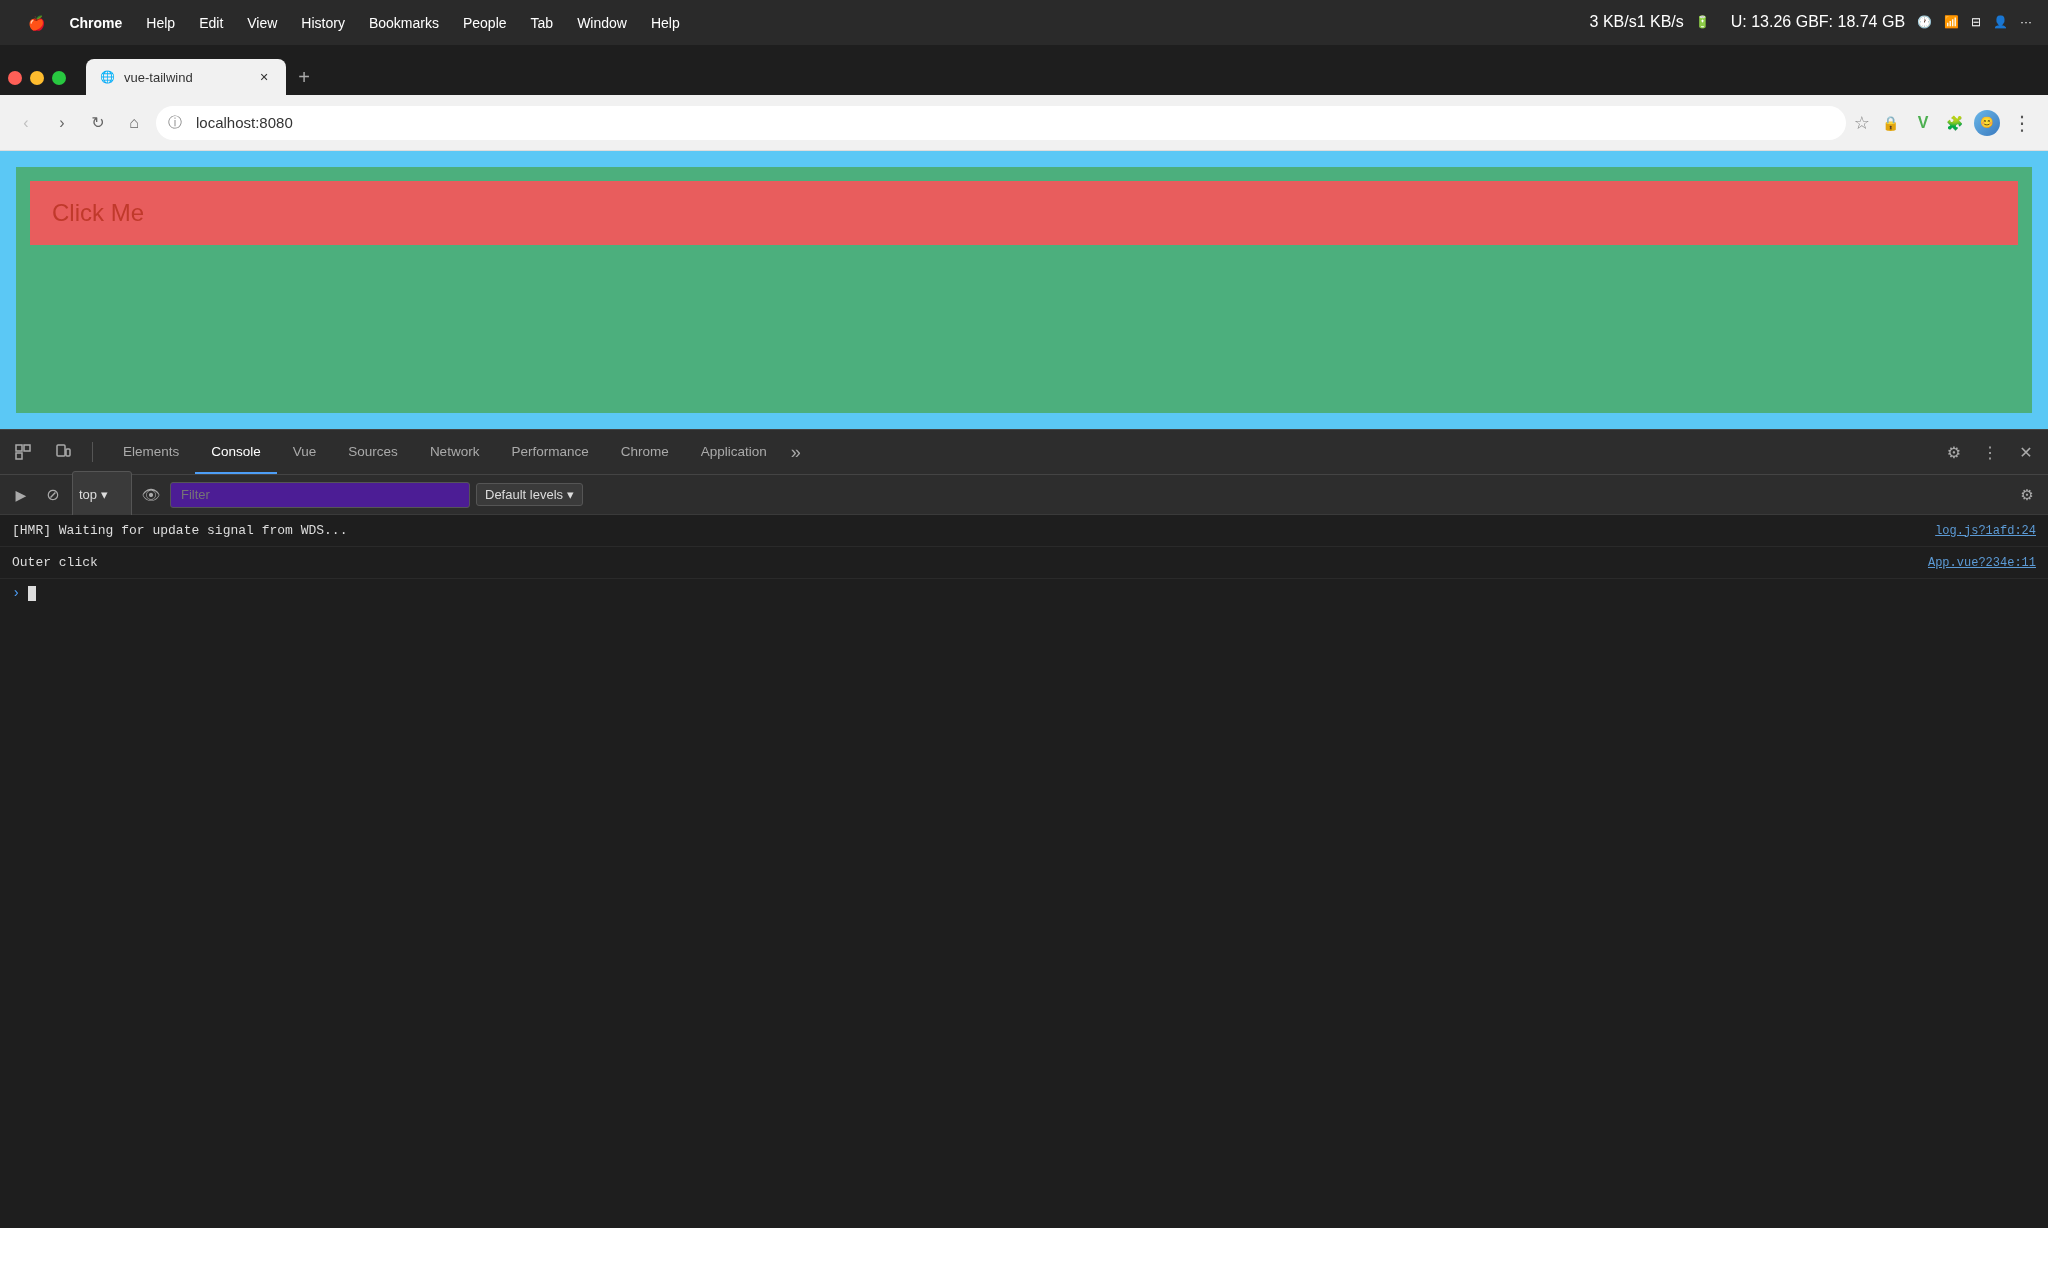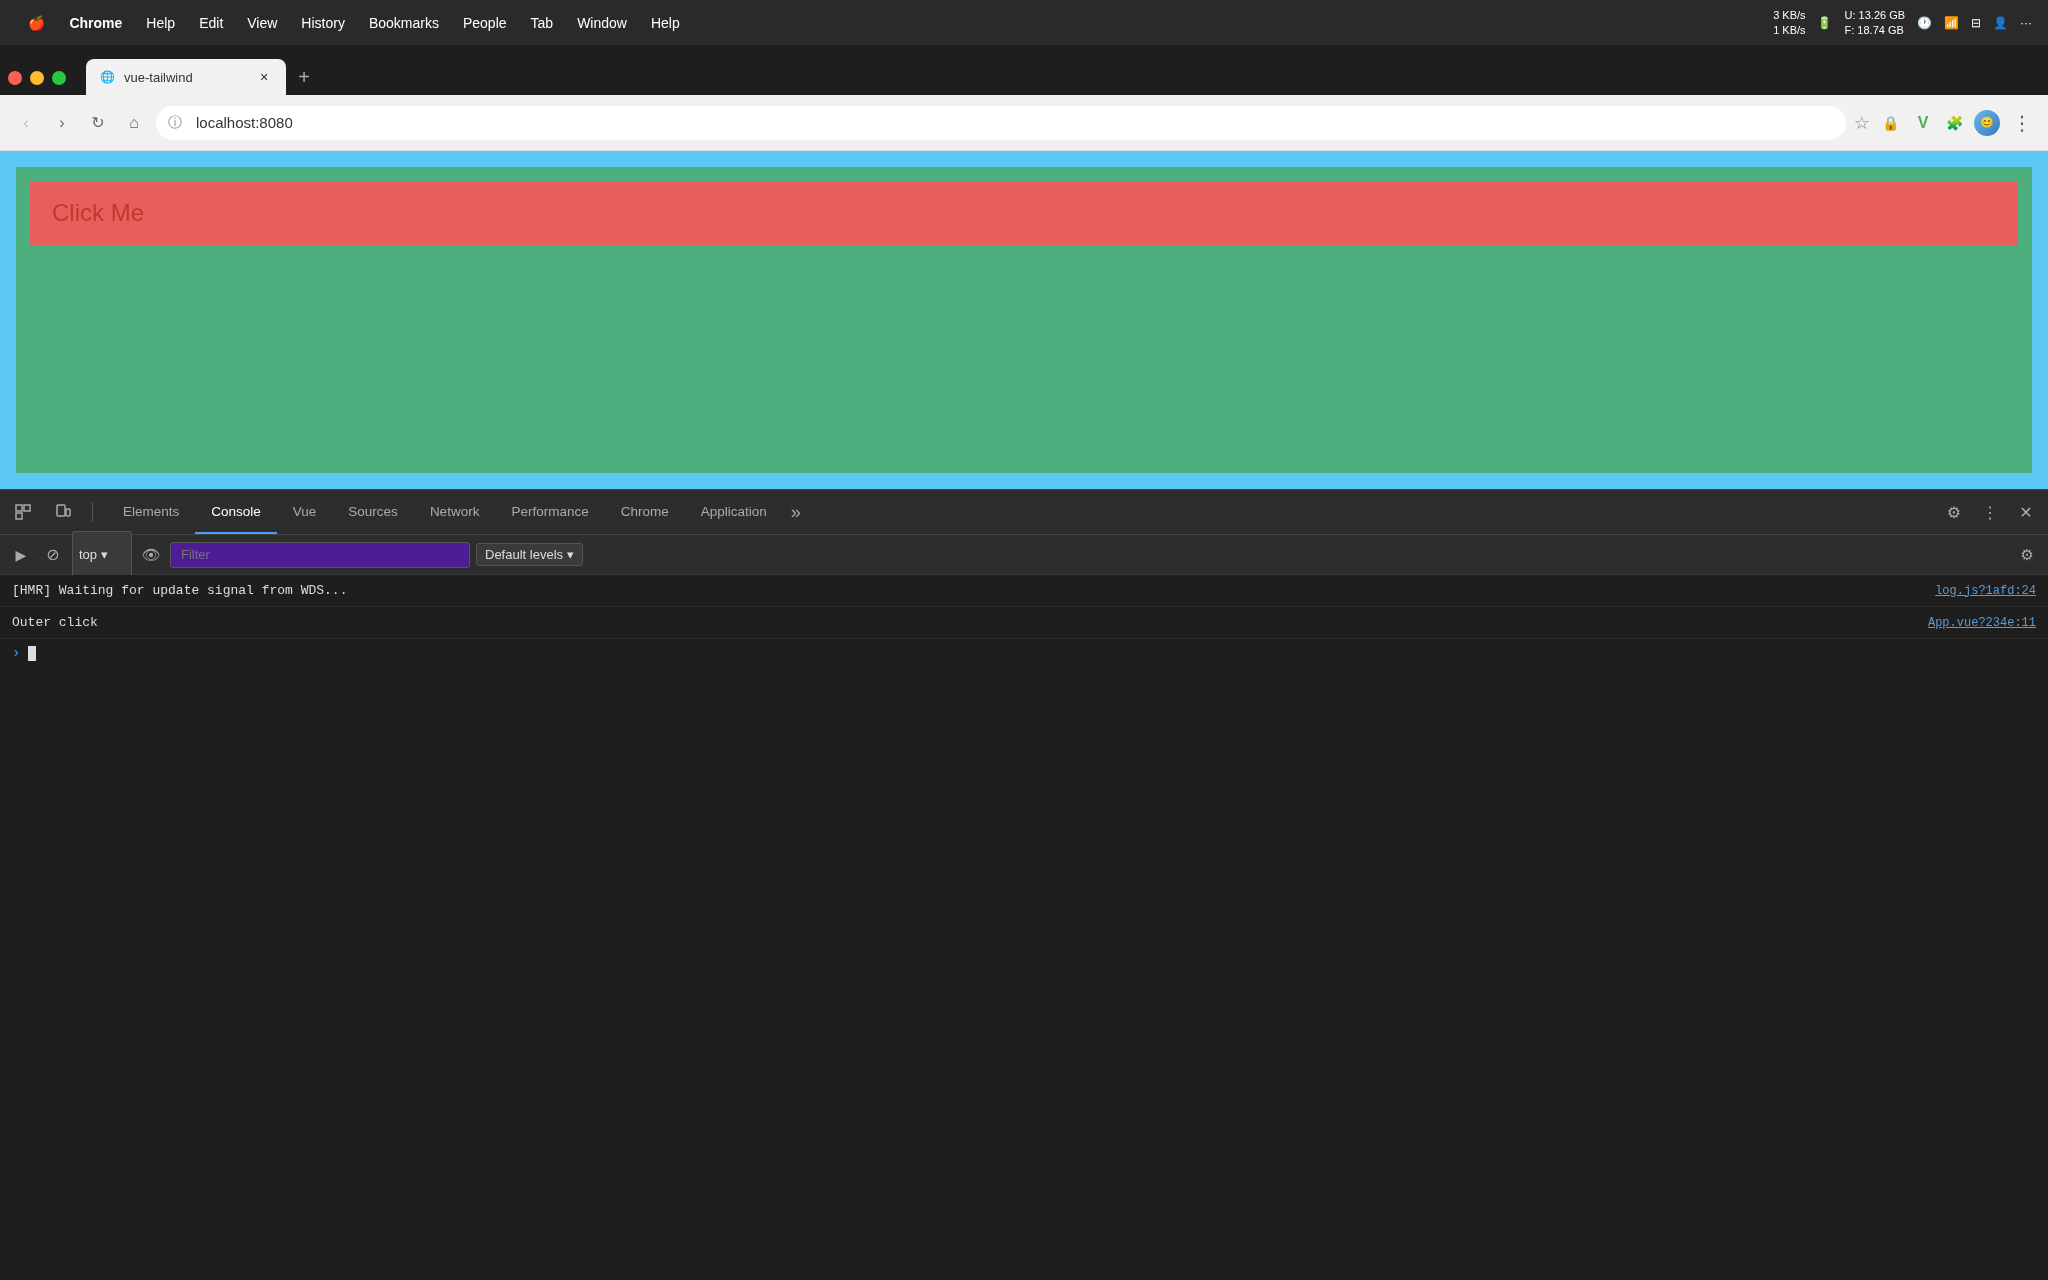--- a/index.html
+++ b/index.html
@@ -25,21 +25,21 @@
       white-space: nowrap;
     }
     .menubar-item.bold { font-weight: 600; }
     .menubar-right {
       margin-left: auto;
       display: flex;
       align-items: center;
       gap: 12px;
       font-size: 12px;
     }
-    .menubar-stats { display: flex; flex-direction: column; font-size: 11px; line-height: 1.3; }
+    .menubar-stats { display: flex; font-size: 16px; line-height: 1.3; margin-left: 8px; }
 
     
     .tab-bar {
       background: #1e1e1e;
       height: 50px;
       display: flex;
       align-items: flex-end;
       padding: 0 8px;
       gap: 4px;
     }
@@ -136,21 +136,21 @@
       display: flex; align-items: center; justify-content: center;
       color: #fff;
       font-size: 11px;
       font-weight: 600;
     }
     .three-dots { color: #555; font-size: 20px; cursor: pointer; padding: 4px; }
 
     
     .browser-content {
       background: #fff;
-      height: 338px;
+      height: 278px;
     }
     .page-blue-bg {
       background: #5bc8f5;
       padding: 16px;
       height: 100%;
     }
     .page-green-bg {
       background: #4caf7d;
       padding: 14px;
       height: 100%;

